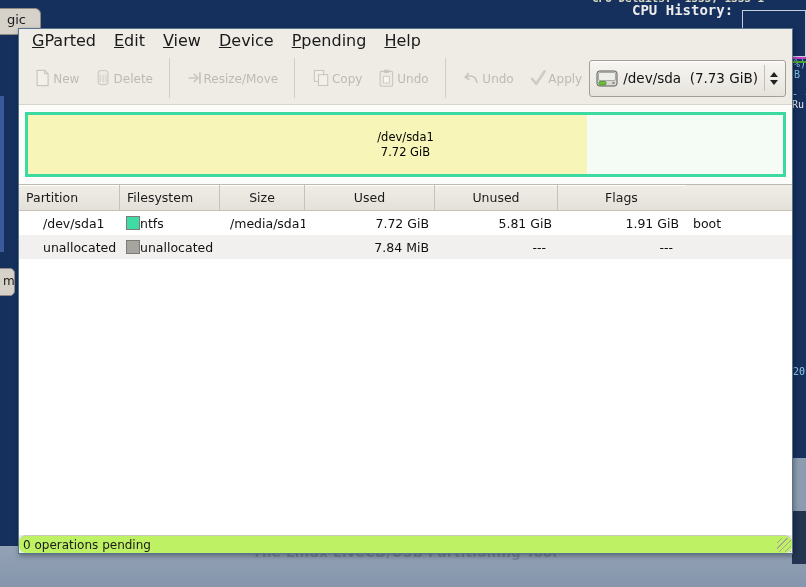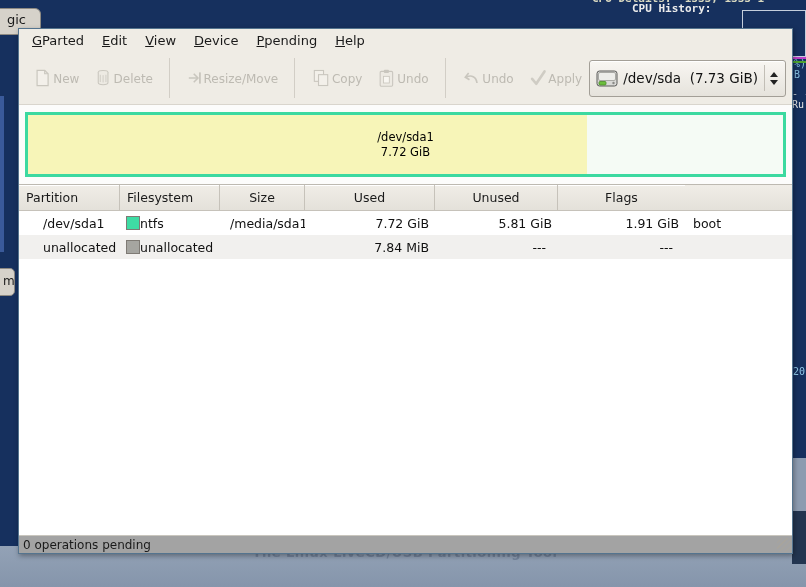--- a/index.html
+++ b/index.html
@@ -8,21 +8,21 @@
   #screen { position:relative; width:806px; height:587px; background:#16305E; overflow:hidden; }
 
   
   .desk-grey-band { position:absolute; left:0; top:546px; width:806px; height:41px;
     background:linear-gradient(#93A2B6,#8595AB); z-index:1; }
   .desk-right-grey { position:absolute; left:792px; top:458px; width:14px; height:100px; background:#8C9BB0; z-index:1; }
   .desk-right-dark { position:absolute; left:792px; top:511px; width:14px; height:53px; background:#233550; z-index:2; }
   .desk-top-line { position:absolute; left:592px; top:-8px; width:214px; color:#D8D8C0;
     font-family:"DejaVu Sans Mono", monospace; font-size:11px; font-weight:600; white-space:pre; z-index:1; }
   .cpu-history { position:absolute; left:632px; top:2px; color:#ECECEC;
-    font-family:"DejaVu Sans Mono", monospace; font-size:11px; font-weight:600; z-index:1; }
+    font-family:"DejaVu Sans Mono", monospace; font-size:14px; font-weight:600; z-index:1; }
   .monitor-box { position:absolute; left:742px; top:10px; width:64px; height:47px; border:1px solid #C4CEDC; z-index:1; }
   .line-magenta { position:absolute; left:793px; top:57px; width:13px; height:2px; background:#C040C8; z-index:2; }
   .line-green { position:absolute; left:793px; top:61px; width:13px; height:2px; background:#4EA42E; z-index:2; }
   .frag { position:absolute; font-family:"DejaVu Sans Mono", monospace; font-size:10px; z-index:1; white-space:pre; }
   .blue-strip { position:absolute; left:0; top:96px; width:4px; height:156px; background:#3A5A9A; z-index:1; }
   .tab-gic { position:absolute; left:-3px; top:8px; width:44px; height:27px; background:#D6D2CA;
     border:1px solid #8E8A82; border-radius:0 6px 0 0; color:#1A1A1A; font-size:13px;
     padding:3px 0 0 9px; z-index:1; }
   .tab-m { position:absolute; left:-3px; top:268px; width:18px; height:28px; background:#D6D2CA;
     border:1px solid #8E8A82; border-radius:0 5px 5px 0; color:#1A1A1A; font-size:12px;
@@ -42,21 +42,21 @@
     text-shadow:1px 1px 1px #49719C; }
   .winbtns { display:flex; gap:2px; margin-right:1px; }
   .winbtn { width:17px; height:15px; border:1px solid #4A6E96; border-radius:2px;
     background:linear-gradient(#9FC0E2,#6C96C2); color:#FFF; font-size:10px; line-height:12px;
     text-align:center; cursor:default; position:relative; }
   .winbtn .min-glyph { position:absolute; left:4px; right:4px; bottom:3px; height:2px; background:#FFF; }
   .winbtn .max-glyph { position:absolute; left:4px; right:4px; top:3px; bottom:3px; border:1.5px solid #FFF; }
   .winbtn .close-glyph { font-weight:bold; font-size:11px; line-height:13px; display:block; }
 
   .menubar { height:23px; flex:0 0 23px; display:flex; align-items:center; background:#EFECE5;
-    padding-left:4px; font-size:13px; color:#1A1A1A; }
+    padding-left:4px; font-size:16px; color:#1A1A1A; }
   .menu-item { padding:3px 9px; cursor:default; }
   .menu-item .mkey { text-decoration:underline; }
 
   .toolbar { height:53px; flex:0 0 53px; display:flex; align-items:center; background:#EFECE5;
     border-bottom:1px solid #D9D5CD; padding-left:6px; }
   .tbtn { display:flex; flex-direction:row; align-items:center; justify-content:center;
     padding:2px 7px; min-width:46px; }
   .tbtn svg { width:25px; height:24px; display:block; }
   .tbtn .tlabel { font-size:12px; color:#BDBAB2; margin-top:1px; white-space:nowrap; }
   .tsep { width:1px; height:40px; background:#D2CEC6; margin:0 9px; }
@@ -89,22 +89,22 @@
     height:24px; flex:0 0 24px; font-size:12.5px; color:#111; align-items:center; }
   .trow.alt { background:#F1F0EE; }
   .td { padding:0 6px; white-space:nowrap; overflow:hidden; }
   .td.c1 { padding-left:24px; }
   .td.fs { display:flex; align-items:center; }
   .swatch { width:14px; height:14px; border:1px solid #7E7A74; flex:0 0 auto; }
   .td.num { text-align:right; padding-right:6px; }
   .td.flags { padding-left:8px; }
   .table-filler { flex:1 1 auto; background:#FFFFFF; }
 
-  .statusbar { height:18px; flex:0 0 18px; background:#a3a3a3; border-top:1px solid #C9C6BE;
-    display:flex; align-items:center; font-size:12px; color:#1A1A1A; padding-left:4px; position:relative; }
+  .statusbar { height:18px; flex:0 0 18px; background:#bef264; border-top:1px solid #C9C6BE;
+    display:flex; align-items:center; font-size:12px; color:#1A1A1A; padding-left:4px; position:relative;border-radius:7px; }
   .grip { position:absolute; right:1px; bottom:1px; width:14px; height:14px;
     background:repeating-linear-gradient(135deg, transparent 0 3px, #A8A49C 3px 4px); }
 </style>
 </head>
 <body>
 
 <div id="screen">
 
   <div class="desk-grey-band"></div>
   <div class="desk-right-grey"></div>

